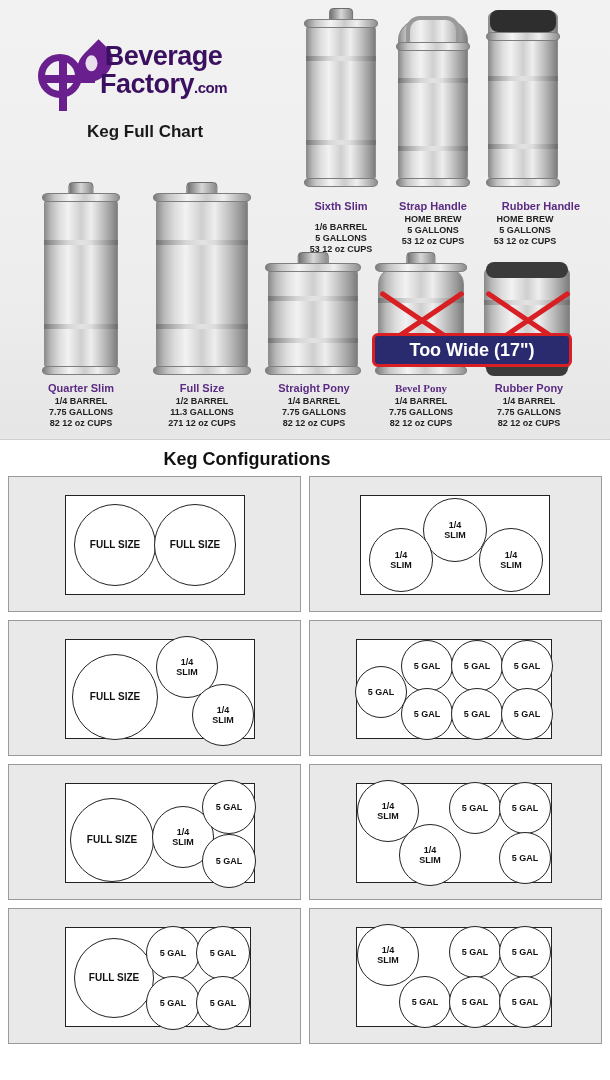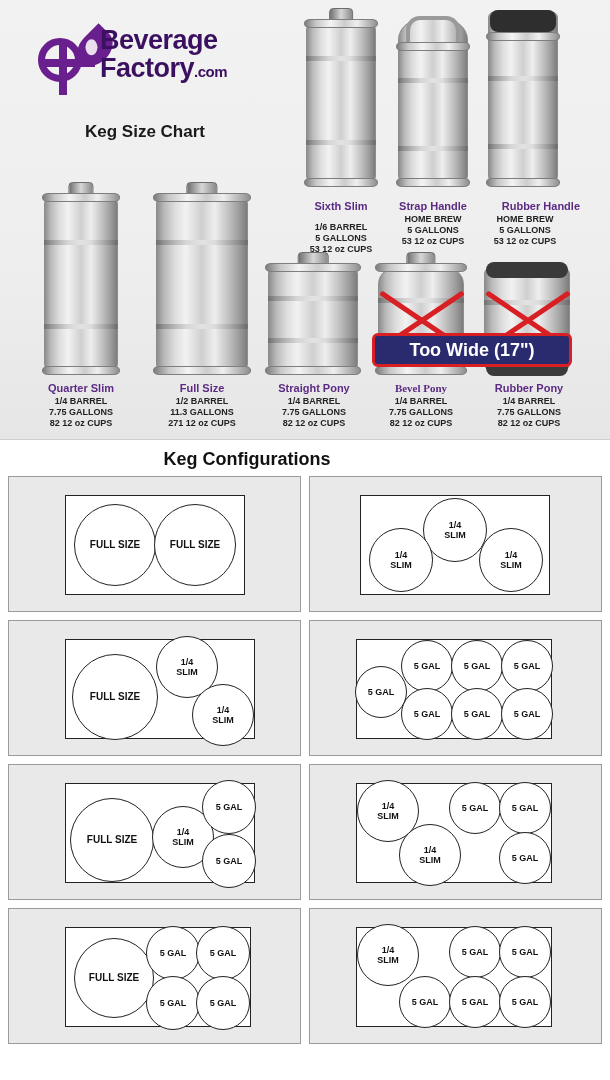--- a/index.html
+++ b/index.html
@@ -26,22 +26,22 @@
   .chart-divider {
     position: absolute;
     left: 0; top: 439px;
     width: 610px; height: 2px;
     background: #cfcfcf;
   }
 
   
   .logo {
     position: absolute;
-    left: 38px; top: 20px;
-    width: 240px; height: 70px;
+    left: 38px; top: 36px;
+    width: 240px; height: 70px; text-align: center;
   }
   .logo-gear {
     position: absolute;
     left: 0; top: 18px;
     width: 44px; height: 44px;
     border-radius: 50%;
     border: 7px solid #6a1f8e;
     background: transparent;
   }
   .logo-gear::before, .logo-gear::after {
@@ -237,21 +237,21 @@
         <div class="logo-drop-inner"></div>
       </div>
       <div class="logo-text">
         <div class="logo-line1">Beverage</div>
         <div class="logo-line2">
           <span>Factory</span><span class="logo-dotcom">.com</span>
         </div>
       </div>
     </div>
 
-    <div class="chart-title">Keg Size Chart</div>
+    <div class="chart-title">Keg Full Chart</div>
 
     <div class="keg" style="left:306px; top:22px; width:70px; height:162px;">
       <div class="keg-body"></div>
       <div class="keg-neck"></div>
       <div class="keg-rim-top"></div>
       <div class="keg-band" style="top:34px;"></div>
       <div class="keg-band" style="top:118px;"></div>
       <div class="keg-rim-bot"></div>
     </div>
     <div class="keg-label" style="left:288px; top:200px; width:106px;">Sixth Slim</div>

